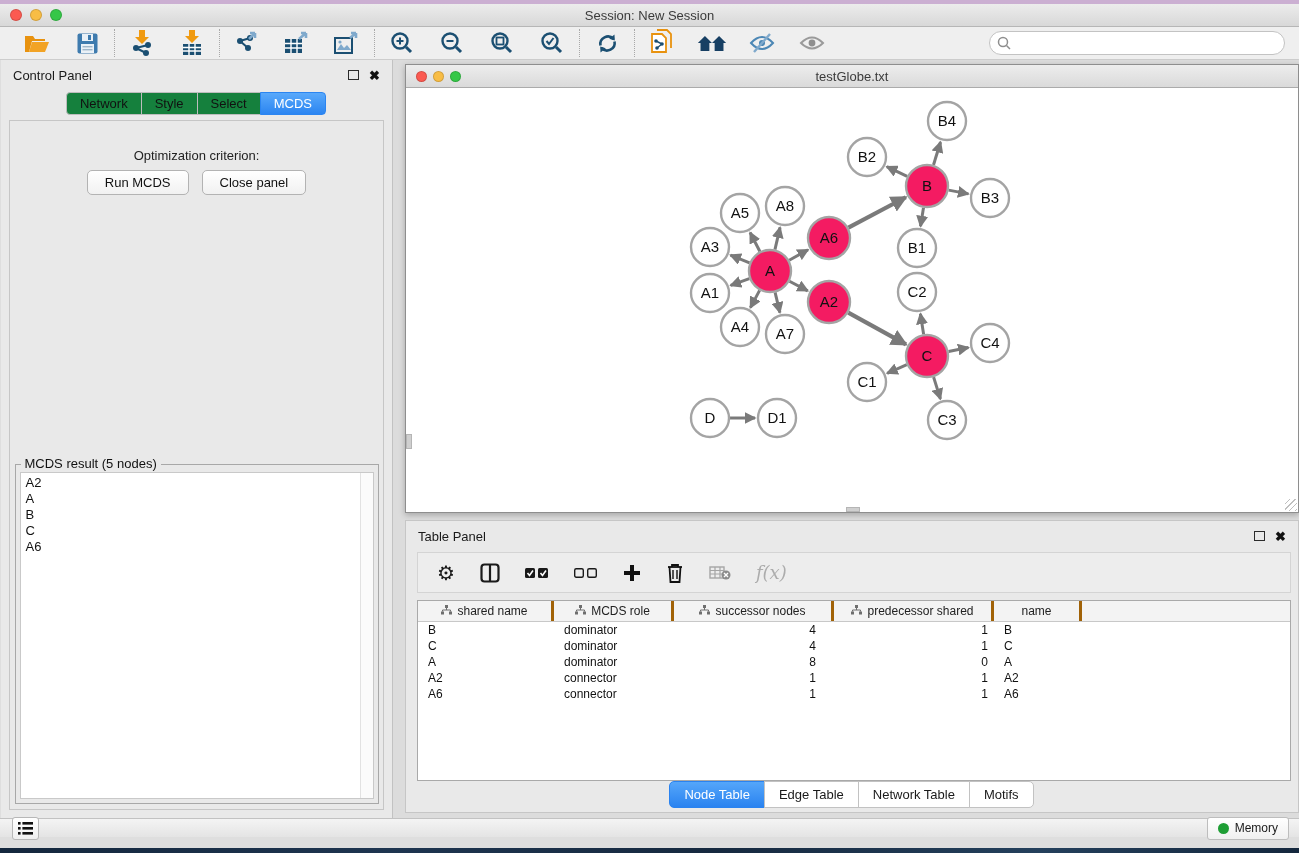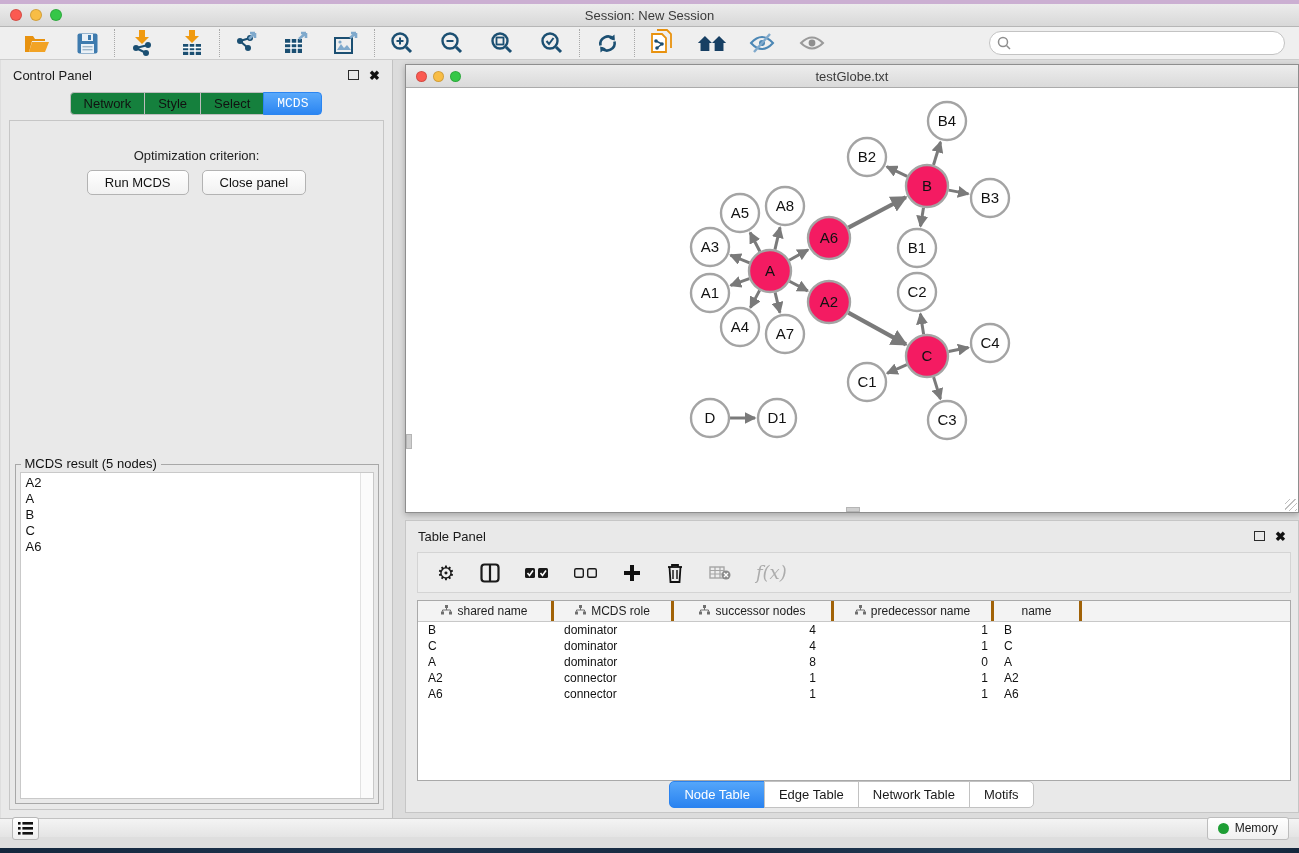--- a/index.html
+++ b/index.html
@@ -29,21 +29,21 @@
   
   .control-panel { position:absolute; left:0; top:0; width:392px; height:758px; background:#E9E9E9; border-right:1px solid #C2C2C2; }
   .panel-head { height:30px; display:flex; align-items:center; padding:0 12px; font-size:13px; color:#1A1A1A; }
   .panel-head .spacer { flex:1; }
   .float-icon { width:11px; height:10px; border:1.6px solid #2B2B2B; margin-right:10px; }
   .close-icon { font-size:13px; font-weight:bold; color:#111; line-height:1; }
   .cp-tabs { display:flex; justify-content:center; margin-top:2px; }
   .cp-tab { padding:3px 13px; background:#15803d; border:1px solid #BDBDBD; margin-left:-1px; font-size:13px; color:#111; }
   .cp-tab:first-child { border-radius:4px 0 0 4px; }
   .cp-tab:last-child { border-radius:0 4px 4px 0; }
-  .cp-tab.active { background:linear-gradient(#59A9FB,#2B85F1); border-color:#2B85F1; color:#fff;font-family:Liberation Mono, monospace; }
+  .cp-tab.active { background:linear-gradient(#59A9FB,#2B85F1); border-color:#2B85F1; color:#fff; }
   .cp-body { position:absolute; top:60px; bottom:8px; left:8px; right:8px; border:1px solid #C6C6C6; background:#E9E9E9; display:flex; flex-direction:column; align-items:center; }
   .opt-label { margin-top:27px; font-size:13px; }
   .dropdown { margin-top:10px; width:316px; height:24px; background:#fff; border:1px solid #ACACAC; border-radius:4px; position:relative; display:flex; align-items:center; padding-left:10px; font-size:13px; }
   .stepper { position:absolute; right:1px; top:1px; bottom:1px; width:19px; border-radius:3px; background:linear-gradient(#70B6FB,#2D7EE8); color:#fff; display:flex; flex-direction:column; align-items:center; justify-content:center; line-height:6px; font-size:7px; }
   .btn-row { margin-top:7px; display:flex; gap:13px; }
   .btn { background:linear-gradient(#FFFFFF,#F1F1F1); border:1px solid #B3B3B3; border-radius:5px; font-size:13px; padding:4px 17px; color:#111; }
   .groupbox { margin-top:auto; margin-bottom:5px; width:364px; height:340px; border:1px solid #A8A8A8; position:relative; background:#E9E9E9; }
   .groupbox-title { position:absolute; top:-9px; left:5px; background:#E9E9E9; padding:0 4px; font-size:13px; color:#111; }
   .listbox { position:absolute; top:7px; left:4px; right:4px; bottom:4px; background:#fff; border:1px solid #C9C9C9; font-size:13px; overflow:hidden; }
   .list-inner { padding:2px 0 0 5px; }
@@ -504,21 +504,21 @@
                 </svg></span>
               <span>successor nodes</span>
             </div>
             <div class="th" style="width: 160px;">
               <span><svg width="11" height="10" viewBox="0 0 11 10">
                   <rect x="4" y="0" width="3" height="3" fill="#6E6E6E"></rect>
                   <rect x="0" y="6.5" width="3" height="3" fill="#6E6E6E"></rect>
                   <rect x="8" y="6.5" width="3" height="3" fill="#6E6E6E"></rect>
                   <path d="M5.5 3v2M1.5 6.5V5h8v1.5" stroke="#6E6E6E" fill="none"></path>
                 </svg></span>
-              <span>predecessor name</span>
+              <span>predecessor shared</span>
             </div>
             <div class="th" style="width: 88px;">
               <span>name</span>
             </div>
           </div>
         <div>
             <div class="tbl-row">
               <div class="td al" style="width: 136px;">B</div>
               <div class="td al" style="width: 120px;">dominator</div>
               <div class="td ar" style="width: 160px; padding-right: 18px;">4</div>

